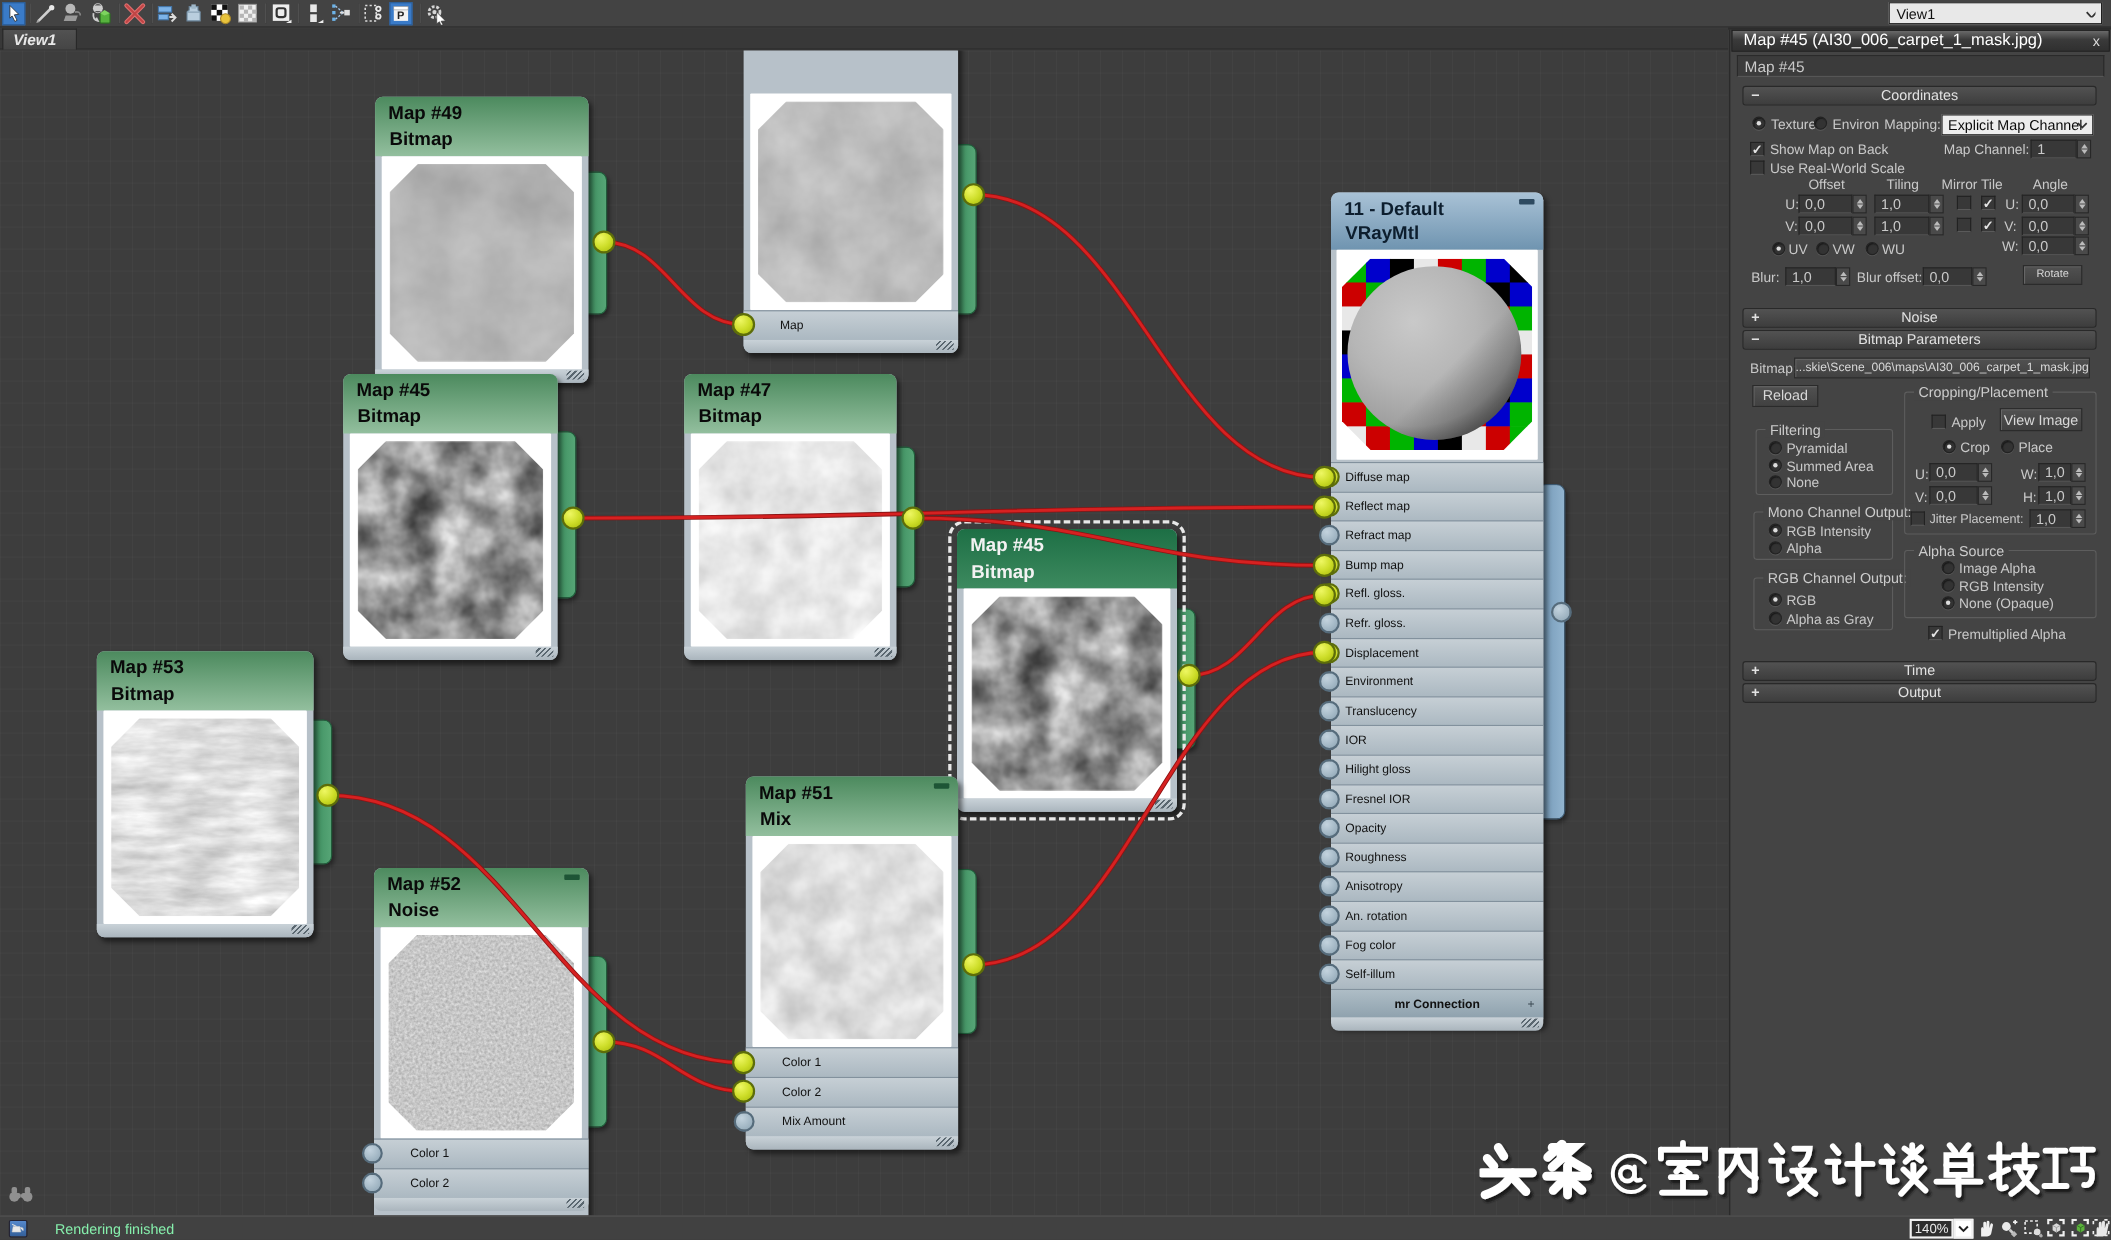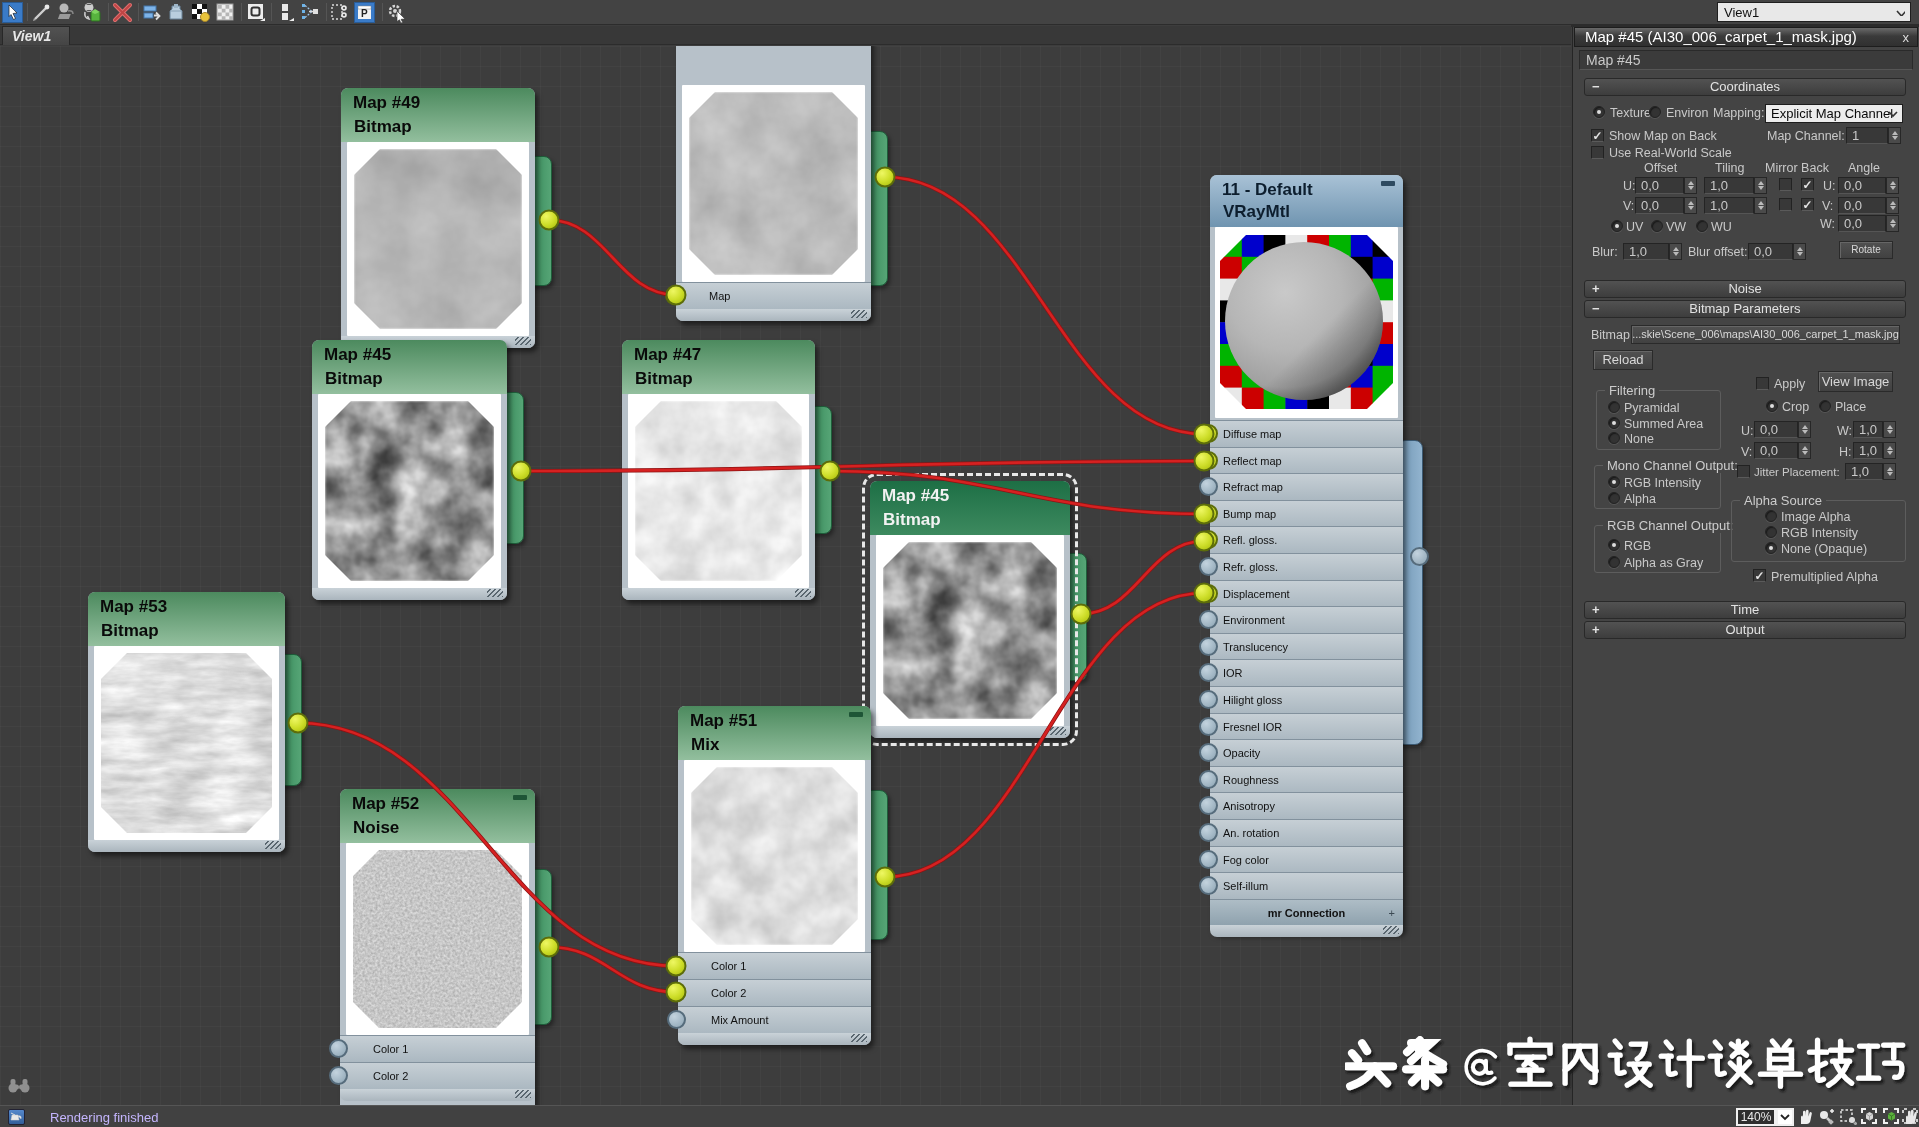--- a/index.html
+++ b/index.html
@@ -46,21 +46,21 @@
 .spin:before{content:"";position:absolute;left:3px;top:3px;border-left:3.5px solid transparent;border-right:3.5px solid transparent;border-bottom:4px solid #bbb}
 .spin:after{content:"";position:absolute;left:3px;bottom:3px;border-left:3.5px solid transparent;border-right:3.5px solid transparent;border-top:4px solid #bbb}
 .chk{position:absolute;width:13px;height:13px;background:#383838;border:1px solid #222;border-bottom-color:#5a5a5a;color:#e5e5e5;font-size:12px;font-weight:bold;line-height:12px;text-align:center}
 .rad{position:absolute;width:12px;height:12px;border-radius:50%;background:#333;border:1px solid #222;box-shadow:inset 1px 1px 1px #1a1a1a, 0 1px 0 #555}
 .rad.on:before{content:"";position:absolute;left:3px;top:3px;width:4px;height:4px;border-radius:50%;background:#ddd}
 .btn{position:absolute;background:linear-gradient(#515151,#414141);border:1px solid #2a2a2a;box-shadow:inset 1px 1px 0 #666;color:#d8d8d8;font-size:13px;text-align:center;overflow:hidden;white-space:nowrap}
 .grp{position:absolute;border:1px solid #5d5d5d;border-radius:3px}
 .grp .gl{position:absolute;left:8px;top:-8px;background:#444;padding:0 4px;color:#ccc;font-size:13px;white-space:nowrap}
 
 #statusbar{position:absolute;left:0;top:1105px;width:1919px;height:22px;background:#414141;border-top:1px solid #555}
-#statusbar .st{position:absolute;left:50px;top:4px;color:#c4b5fd;font-size:13px}
+#statusbar .st{position:absolute;left:50px;top:4px;color:#86efac;font-size:13px}
 </style></head>
 <body>
 <div id="root">
 <div id="toolbar">
       <span class="ti" style="left:2px;background:#3a7bc8;border:1px solid #2a5c96"><svg width="19" height="19" viewBox="0 0 19 19">
           <path d="M6,2 L14,10 L10,10.5 L12.5,15.5 L10.5,16.5 L8,11.5 L6,13.5 Z" fill="#fff" stroke="#222" stroke-width="0.7"></path>
         </svg></span>
       <span class="tsep" style="left:27px"></span>
       <span class="ti" style="left:31px"><svg width="21" height="21" viewBox="0 0 21 21">
           <g stroke="#cfcfcf" stroke-width="2.4">
@@ -569,21 +569,21 @@
           </svg></span>
         <span class="chk" style="left:18px;top:129px">✓</span>
         <span class="lbl" style="left:36px;top:129px">Show Map on Back</span>
         <span class="lbl" style="left:194px;top:129px">Map Channel:</span>
         <span class="fld" style="left:273px;top:127px;width:42px">1</span>
         <span class="spin" style="left:315px;top:127px"></span>
         <span class="chk" style="left:18px;top:146px"></span>
         <span class="lbl" style="left:36px;top:146px">Use Real-World Scale</span>
         <span class="lbl" style="left:71px;top:161px">Offset</span>
         <span class="lbl" style="left:142px;top:161px">Tiling</span>
-        <span class="lbl" style="left:192px;top:161px">Mirror Back</span>
+        <span class="lbl" style="left:192px;top:161px">Mirror Tile</span>
         <span class="lbl" style="left:275px;top:161px">Angle</span>
         <span class="lbl" style="left:50px;top:179px">U:</span>
         <span class="fld" style="left:62px;top:177px;width:49px">0,0</span>
         <span class="spin" style="left:111px;top:177px"></span>
         <span class="fld" style="left:131px;top:177px;width:50px">1,0</span>
         <span class="spin" style="left:181px;top:177px"></span>
         <span class="chk" style="left:206px;top:178px"></span>
         <span class="chk" style="left:228px;top:178px">✓</span>
         <span class="lbl" style="left:250px;top:179px">U:</span>
         <span class="fld" style="left:265px;top:177px;width:48px">0,0</span>
@@ -635,20 +635,23 @@
         <span class="lbl" style="left:51px;top:476px">RGB Intensity</span>
         <span class="rad" style="left:35px;top:492px"></span>
         <span class="lbl" style="left:51px;top:492px">Alpha</span>
         <div class="grp" style="left:21px;top:525px;width:127px;height:48px">
           <span class="gl">RGB Channel Output:</span>
         </div>
         <span class="rad on" style="left:35px;top:539px"></span>
         <span class="lbl" style="left:51px;top:539px">RGB</span>
         <span class="rad" style="left:35px;top:556px"></span>
         <span class="lbl" style="left:51px;top:556px">Alpha as Gray</span>
+        <div class="grp" style="left:158px;top:356px;width:175px;height:130px">
+          <span class="gl">Cropping/Placement</span>
+        </div>
         <span class="chk" style="left:183px;top:377px"></span>
         <span class="lbl" style="left:201px;top:377px">Apply</span>
         <span class="btn" style="left:245px;top:371px;width:75px;height:21px;line-height:19px;font-size:13px">View Image</span>
         <span class="rad on" style="left:193px;top:400px"></span>
         <span class="lbl" style="left:209px;top:400px">Crop</span>
         <span class="rad" style="left:246px;top:400px"></span>
         <span class="lbl" style="left:262px;top:400px">Place</span>
         <span class="lbl" style="left:168px;top:424px">U:</span>
         <span class="fld" style="left:181px;top:421px;width:44px">0,0</span>
         <span class="spin" style="left:225px;top:421px"></span>

